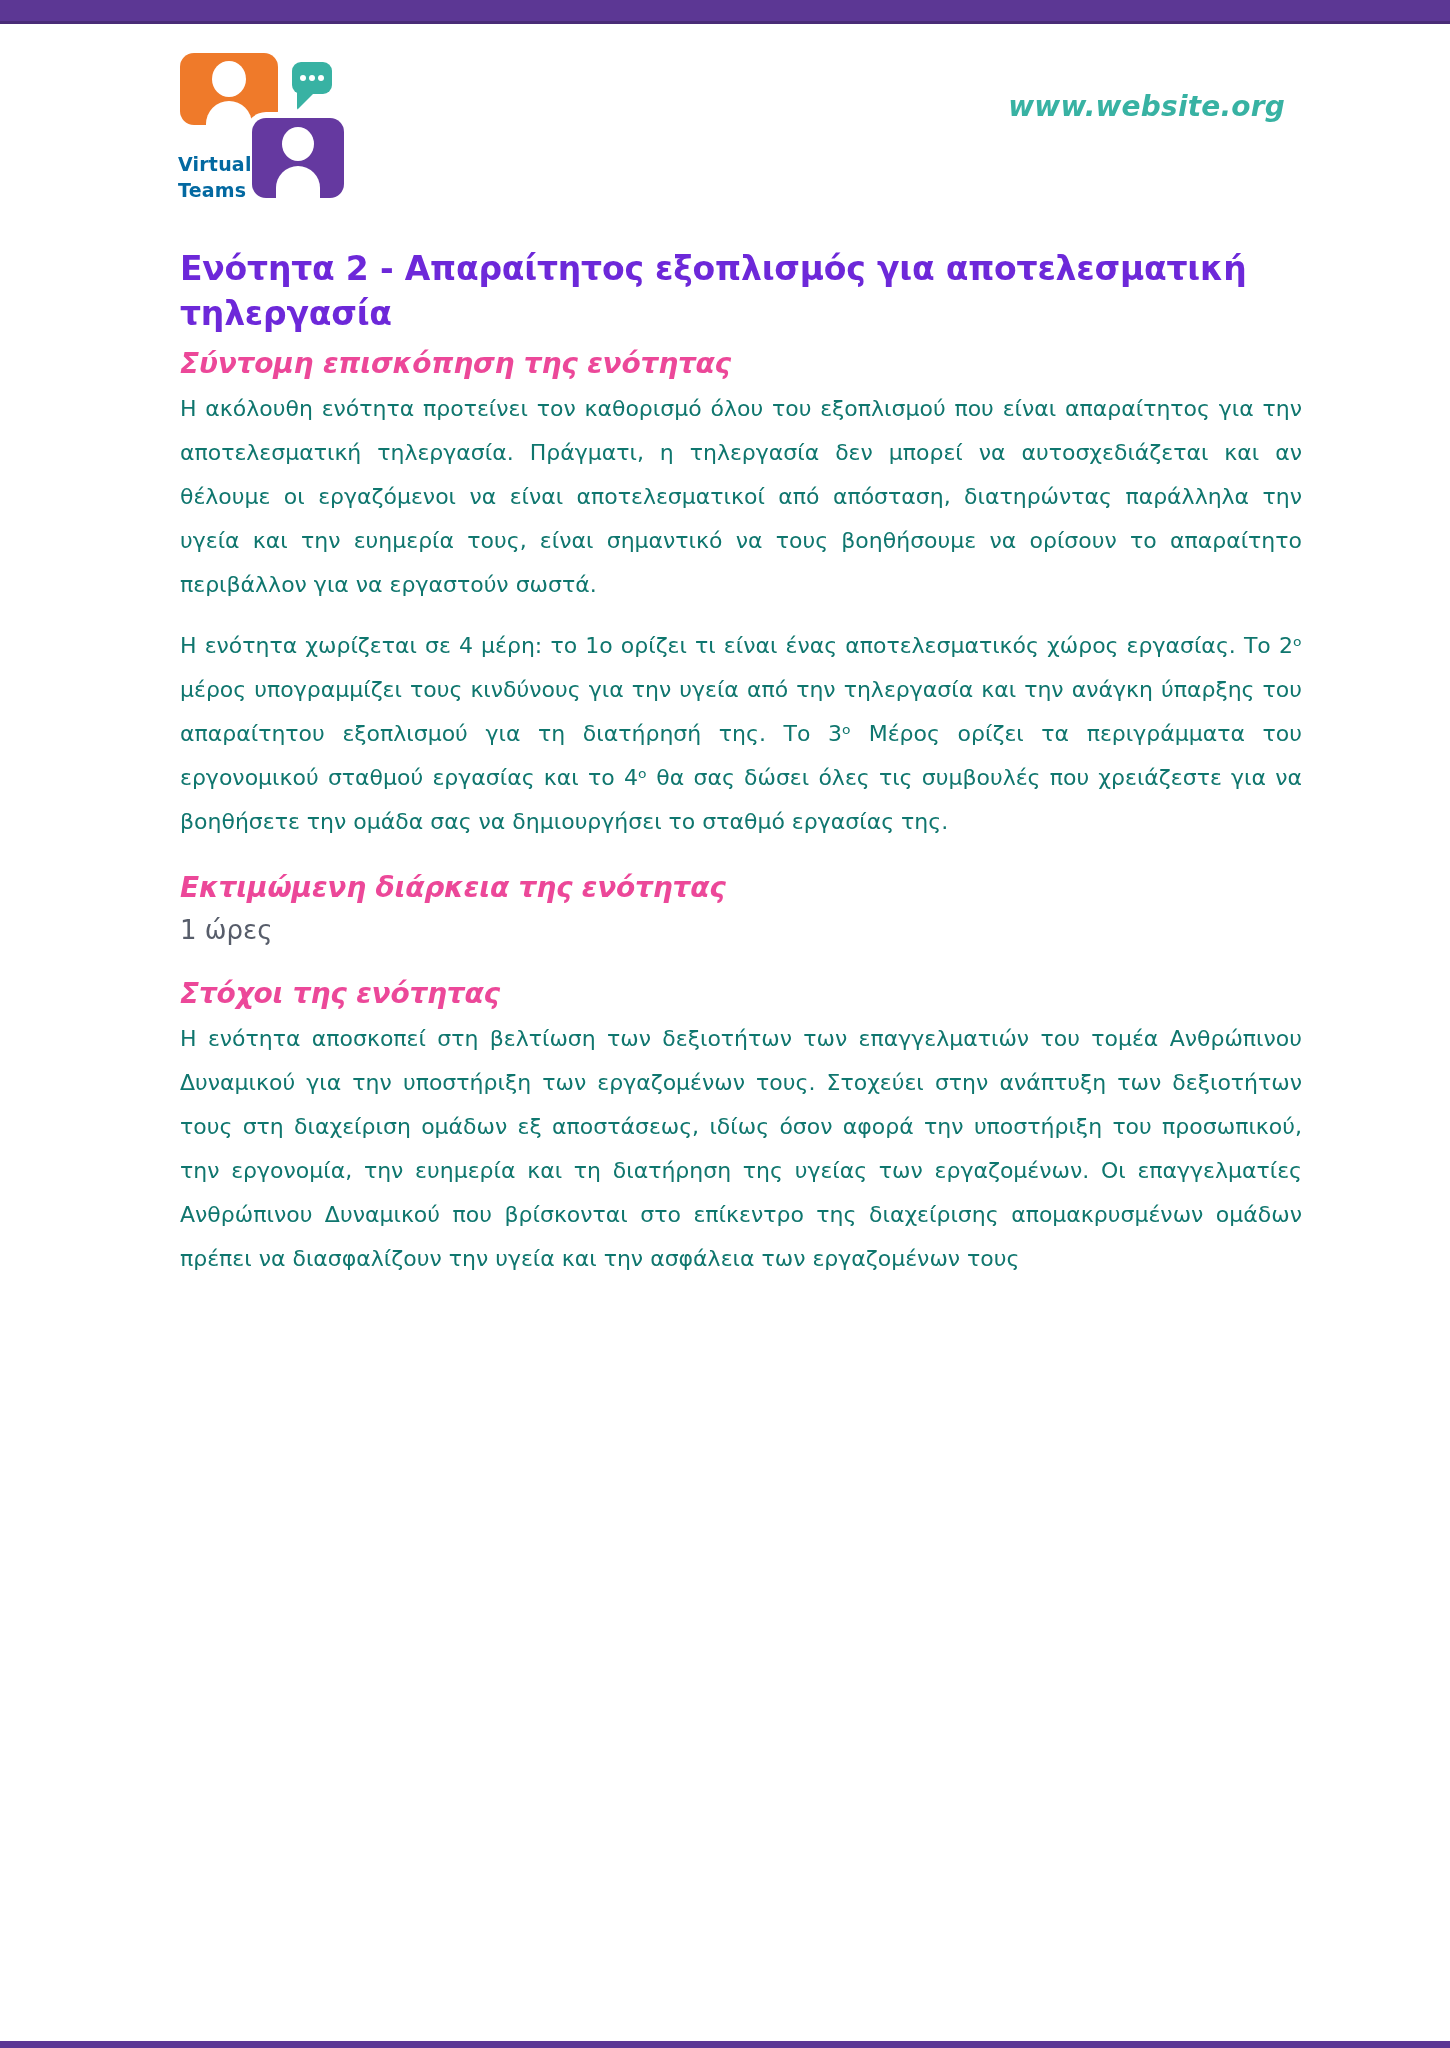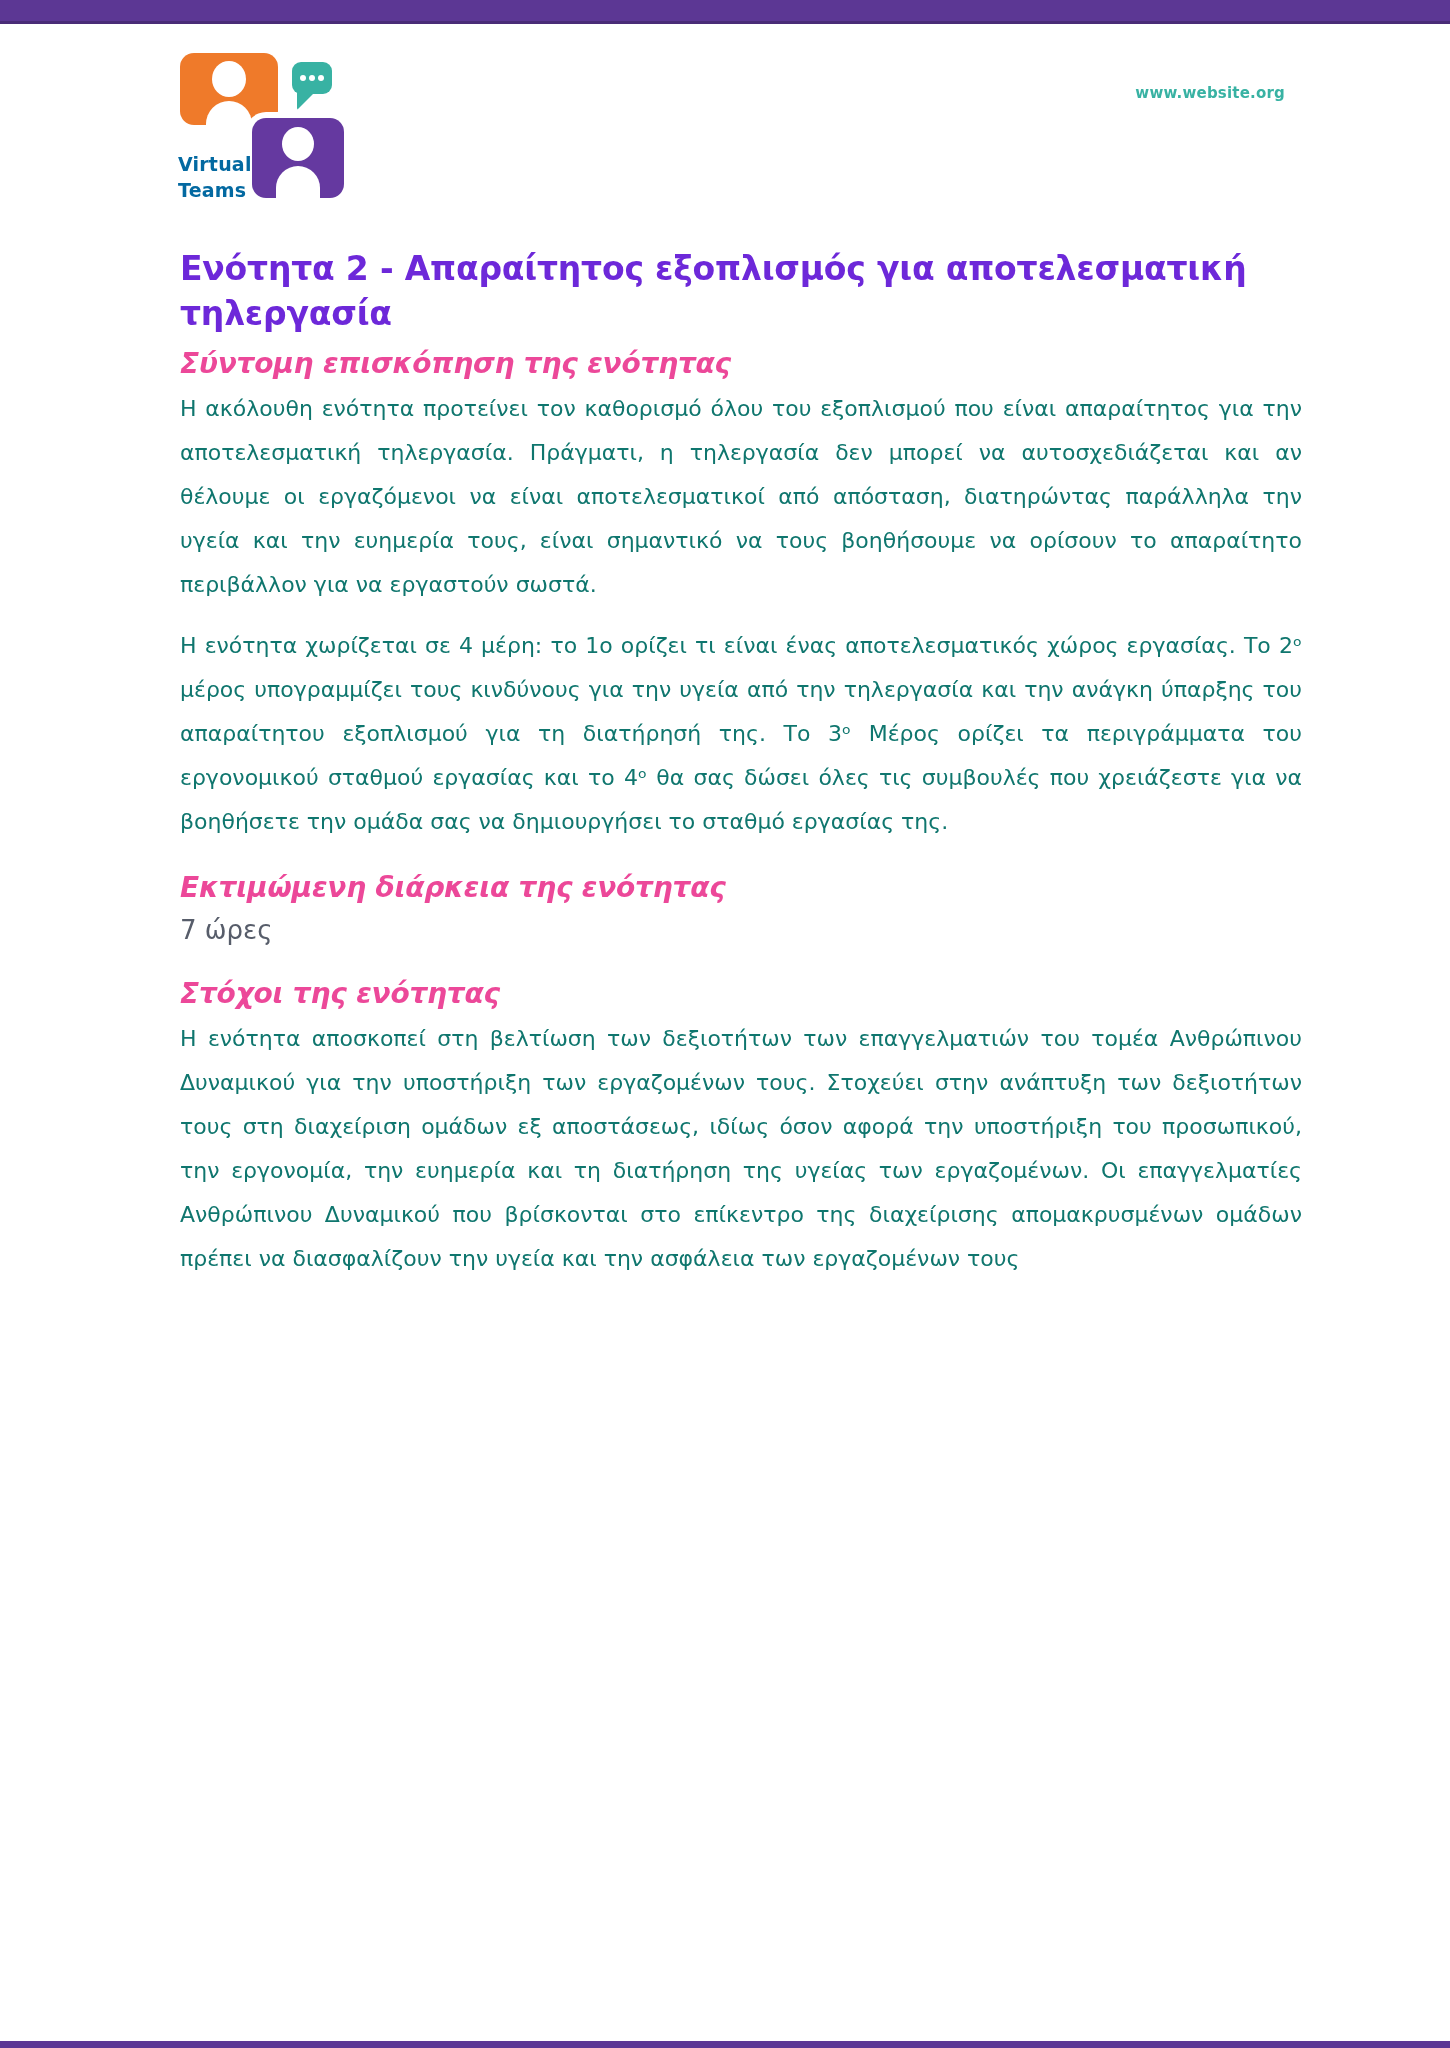--- a/index.html
+++ b/index.html
@@ -65,22 +65,22 @@
   }
   .bubble .d1 { left: 8px; } .bubble .d2 { left: 17px; } .bubble .d3 { left: 26px; }
 
   .logo-text {
     position: absolute; left: -2px; top: 99px;
     color: #0369a1; font-weight: bold; font-size: 19px; line-height: 26px;
     letter-spacing: 0.2px;
   }
 
   .site-url {
-    position: absolute; right: 165px; top: 60px;
-    color: #38B2A3; font-size: 15px; font-weight: bold; 
+    position: absolute; right: 165px; top: 66px;
+    color: #38B2A3; font-size: 28px; font-weight: bold; font-style: italic;
     letter-spacing: 0.2px;
   }
 
   
   .content {
     margin-left: 180px;
     width: 1122px;
     color: #575D6A;
   }
   h1.doc-title {
@@ -138,19 +138,19 @@
 </div>
 
 <div class="content">
   <h1 class="doc-title">Ενότητα 2 - Απαραίτητος εξοπλισμός για αποτελεσματική τηλεργασία</h1>
 
   <h2 class="teal-heading">Σύντομη επισκόπηση της ενότητας</h2>
   <p class="body-par">Η ακόλουθη ενότητα προτείνει τον καθορισμό όλου του εξοπλισμού που είναι απαραίτητος για την αποτελεσματική τηλεργασία. Πράγματι, η τηλεργασία δεν μπορεί να αυτοσχεδιάζεται και αν θέλουμε οι εργαζόμενοι να είναι αποτελεσματικοί από απόσταση, διατηρώντας παράλληλα την υγεία και την ευημερία τους, είναι σημαντικό να τους βοηθήσουμε να ορίσουν το απαραίτητο περιβάλλον για να εργαστούν σωστά.</p>
   <p class="body-par gap">Η ενότητα χωρίζεται σε 4 μέρη: το 1ο ορίζει τι είναι ένας αποτελεσματικός χώρος εργασίας. Το 2ᵒ μέρος υπογραμμίζει τους κινδύνους για την υγεία από την τηλεργασία και την ανάγκη ύπαρξης του απαραίτητου εξοπλισμού για τη διατήρησή της. Το 3ᵒ Μέρος ορίζει τα περιγράμματα του εργονομικού σταθμού εργασίας και το 4ᵒ θα σας δώσει όλες τις συμβουλές που χρειάζεστε για να βοηθήσετε την ομάδα σας να δημιουργήσει το σταθμό εργασίας της.</p>
 
   <h2 class="teal-heading spaced">Εκτιμώμενη διάρκεια της ενότητας</h2>
-  <p class="plain">7 ώρες</p>
+  <p class="plain">1 ώρες</p>
 
   <h2 class="teal-heading spaced">Στόχοι της ενότητας</h2>
   <p class="body-par">Η ενότητα αποσκοπεί στη βελτίωση των δεξιοτήτων των επαγγελματιών του τομέα Ανθρώπινου Δυναμικού για την υποστήριξη των εργαζομένων τους. Στοχεύει στην ανάπτυξη των δεξιοτήτων τους στη διαχείριση ομάδων εξ αποστάσεως, ιδίως όσον αφορά την υποστήριξη του προσωπικού, την εργονομία, την ευημερία και τη διατήρηση της υγείας των εργαζομένων. Οι επαγγελματίες Ανθρώπινου Δυναμικού που βρίσκονται στο επίκεντρο της διαχείρισης απομακρυσμένων ομάδων πρέπει να διασφαλίζουν την υγεία και την ασφάλεια των εργαζομένων τους</p>
 </div>
 
 <div class="bottombar"></div>
 
 </body></html>

